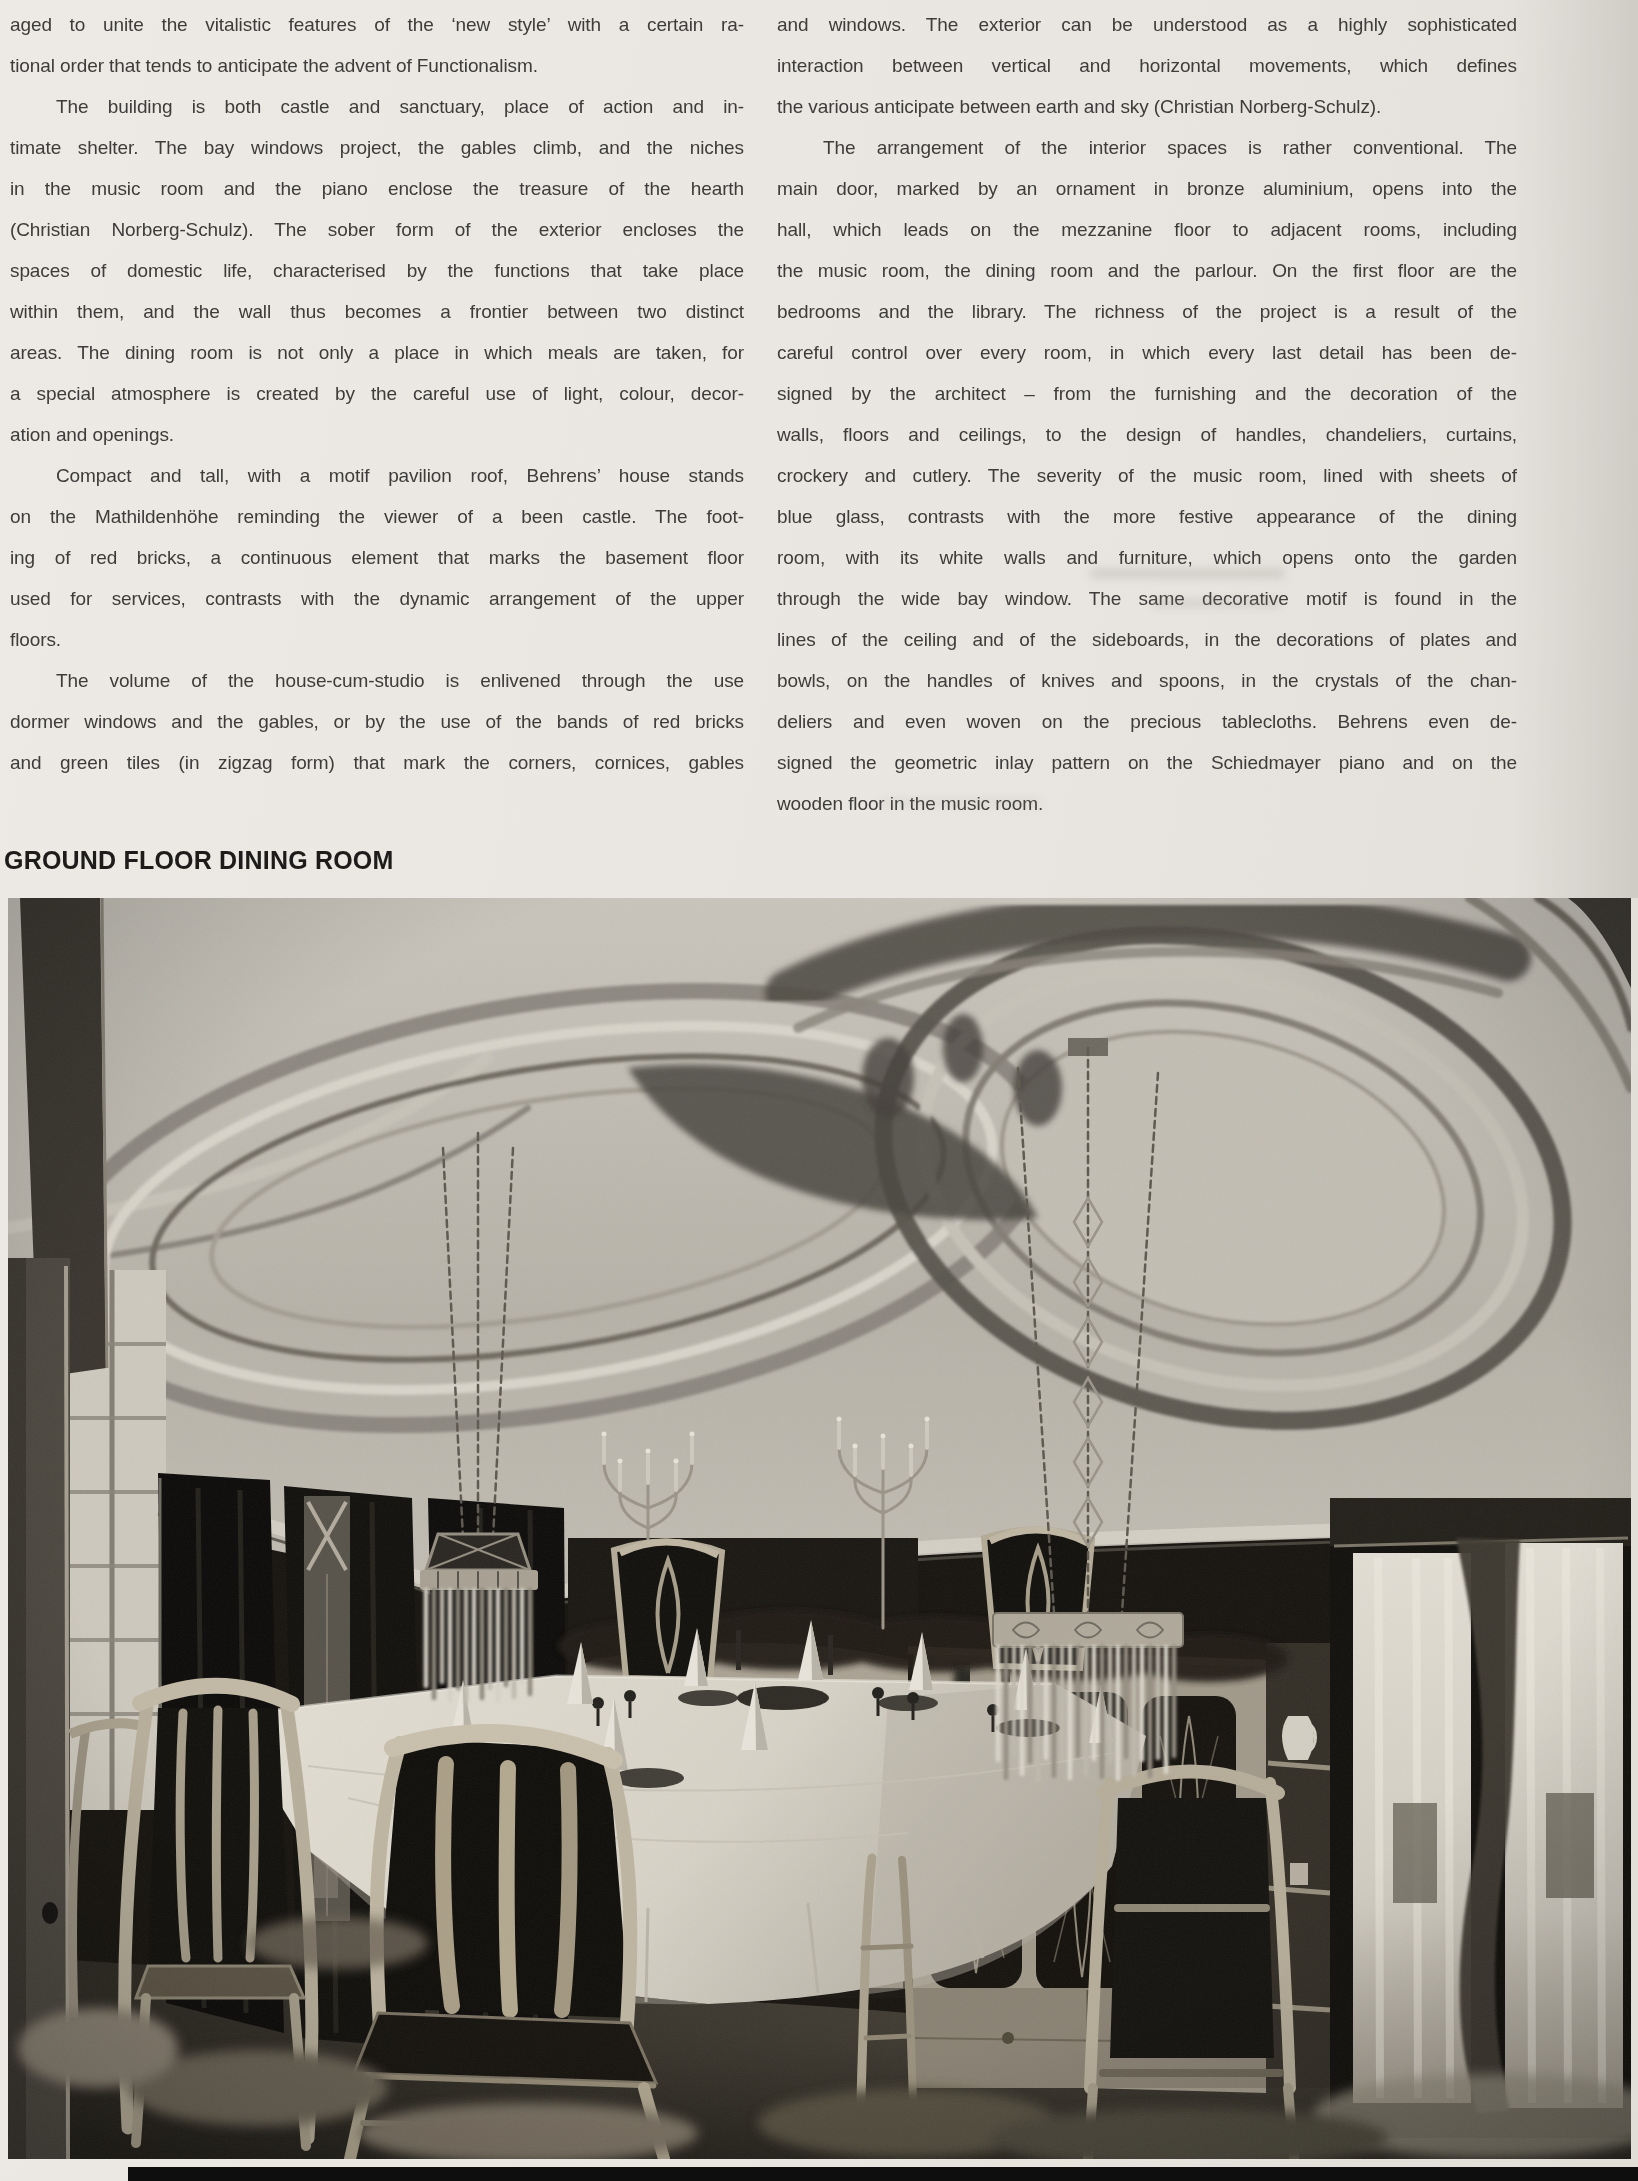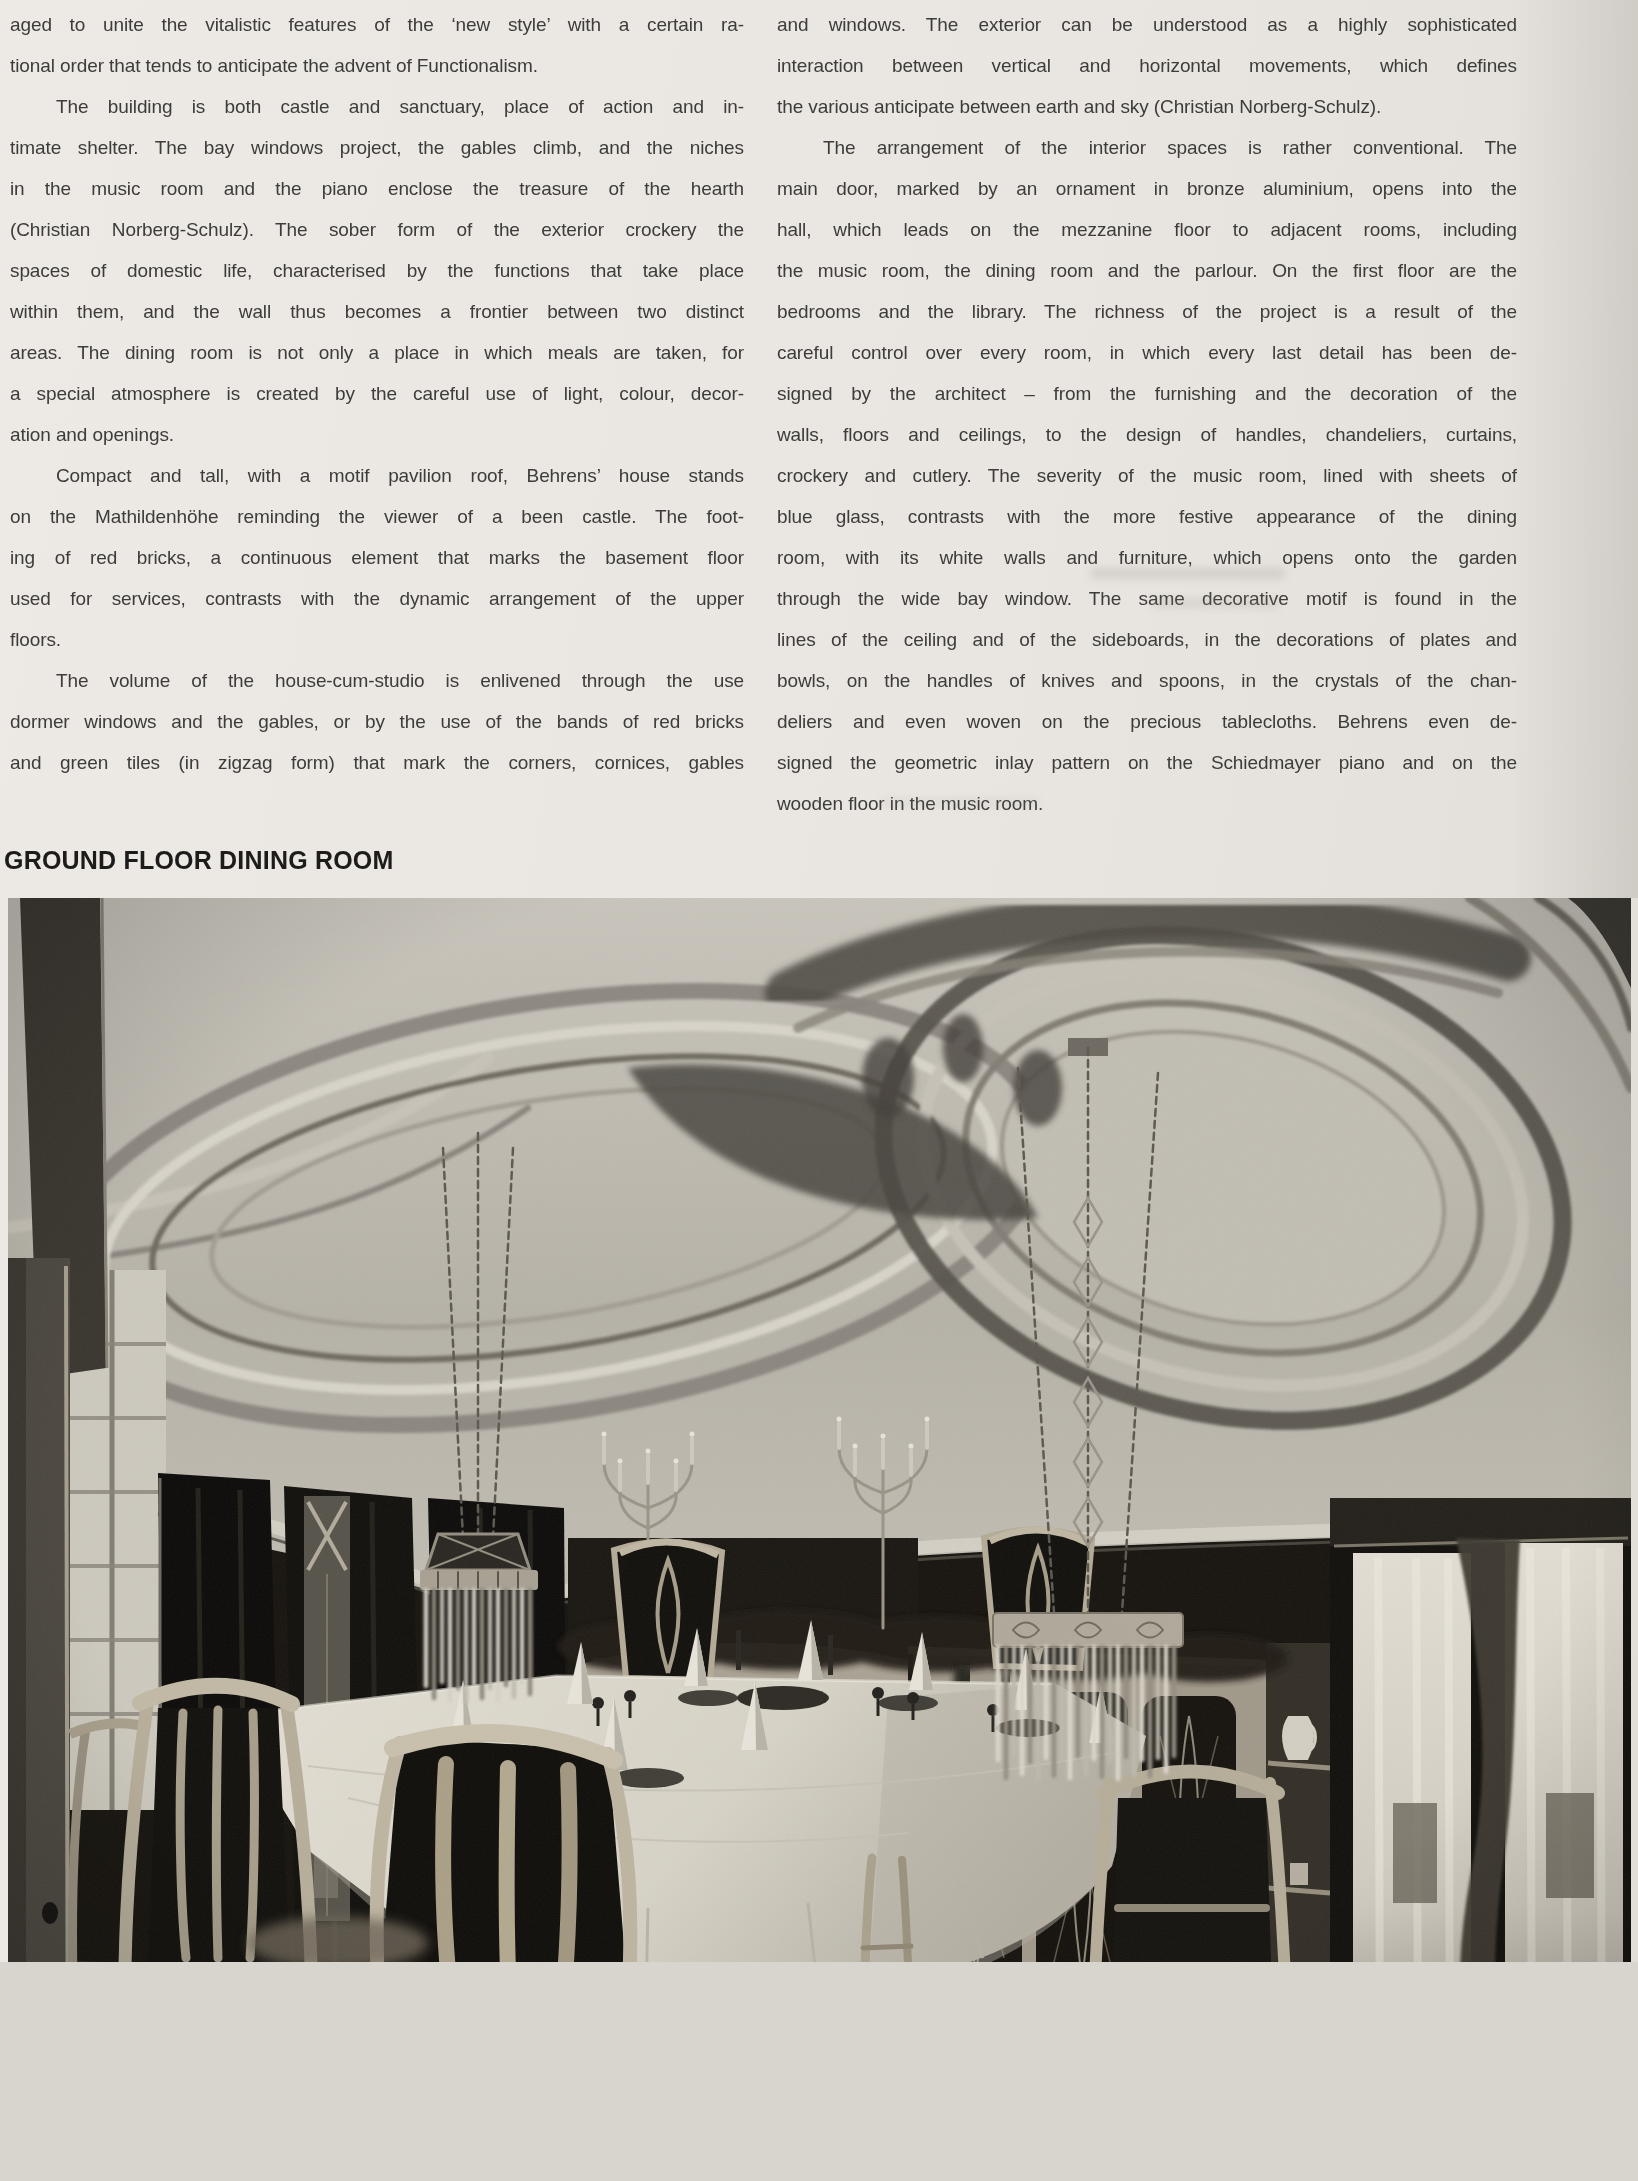--- a/index.html
+++ b/index.html
@@ -1,17 +1,17 @@
 <!DOCTYPE html>
 <html><head>
 <meta charset="utf-8">
 <style>
   html,body{margin:0;padding:0;background:#d8d5cf;}
   .page{
-    position:relative;width:1638px;height:1962px;overflow:hidden;
+    position:relative;width:1638px;height:2181px;overflow:hidden;
     background:linear-gradient(100deg,#edeae5 0%,#e9e6e1 55%,#e1ded8 100%);
     font-family:"Liberation Sans",sans-serif;
   }
   .textblock{position:absolute;left:10px;top:4px;display:flex;gap:33px;}
   .col{width:734px;}
   .col-right{width:740px;}
   .line{
     font-size:19px;line-height:41px;height:41px;color:#3d3c3a;
     letter-spacing:-0.1px;overflow:hidden;text-align:left;
   }
@@ -41,21 +41,21 @@
 
 <div class="page">
 
   <div class="textblock">
     <div class="col">
         <div class="line jl">aged to unite the vitalistic features of the ‘new style’ with a certain ra-</div>
         <div class="line">tional order that tends to anticipate the advent of Functionalism.</div>
         <div class="line indent jl">The building is both castle and sanctuary, place of action and in-</div>
         <div class="line jl">timate shelter. The bay windows project, the gables climb, and the niches</div>
         <div class="line jl">in the music room and the piano enclose the treasure of the hearth</div>
-        <div class="line jl">(Christian Norberg-Schulz). The sober form of the exterior crockery the</div>
+        <div class="line jl">(Christian Norberg-Schulz). The sober form of the exterior encloses the</div>
         <div class="line jl">spaces of domestic life, characterised by the functions that take place</div>
         <div class="line jl">within them, and the wall thus becomes a frontier between two distinct</div>
         <div class="line jl">areas. The dining room is not only a place in which meals are taken, for</div>
         <div class="line jl">a special atmosphere is created by the careful use of light, colour, decor-</div>
         <div class="line">ation and openings.</div>
         <div class="line indent jl">Compact and tall, with a motif pavilion roof, Behrens’ house stands</div>
         <div class="line jl">on the Mathildenhöhe reminding the viewer of a been castle. The foot-</div>
         <div class="line jl">ing of red bricks, a continuous element that marks the basement floor</div>
         <div class="line jl">used for services, contrasts with the dynamic arrangement of the upper</div>
         <div class="line">floors.</div>

